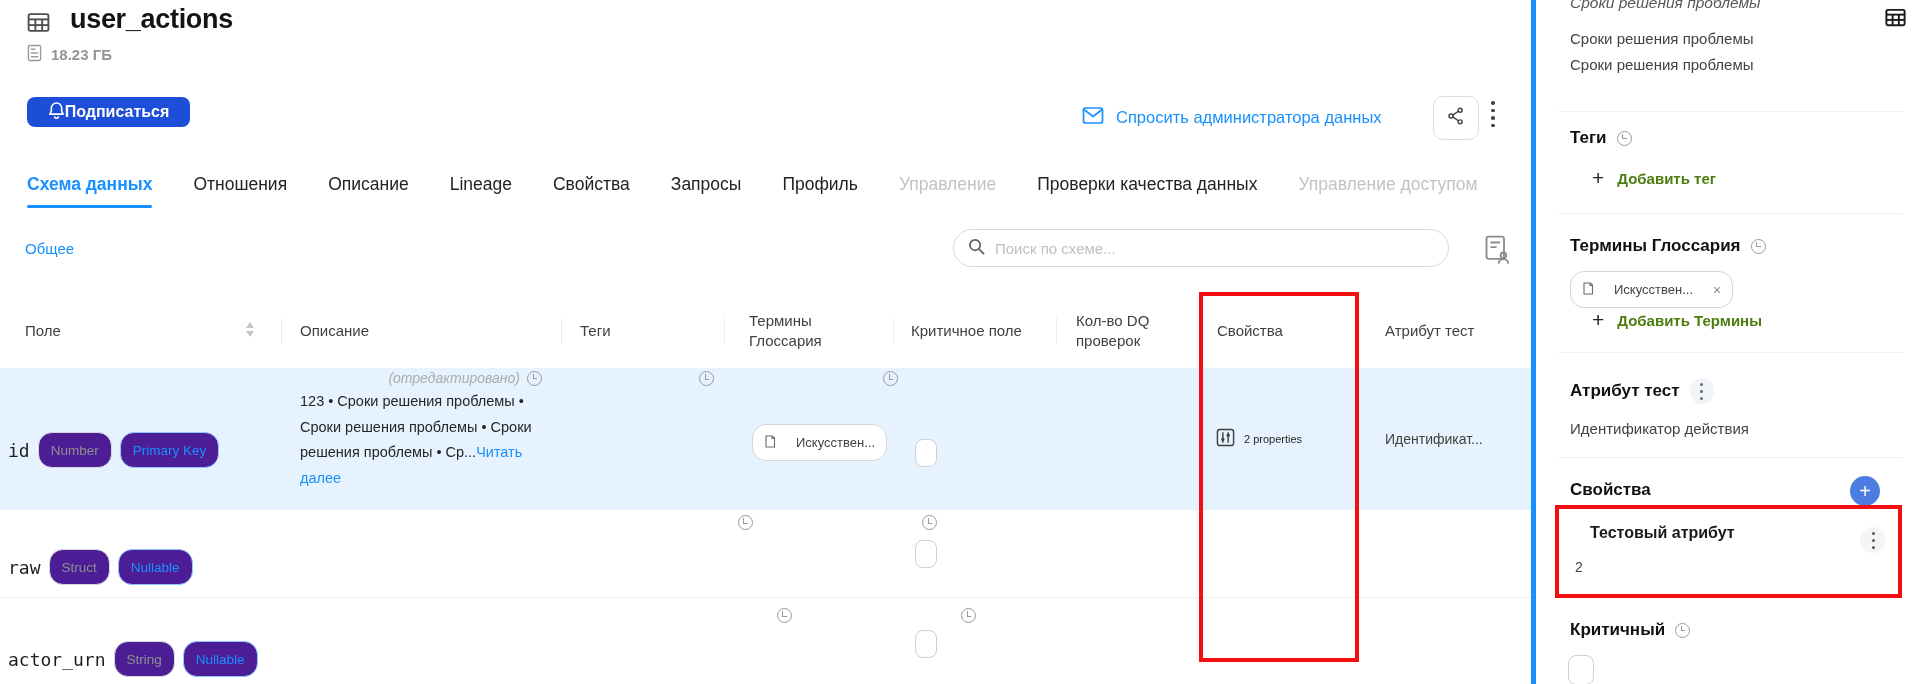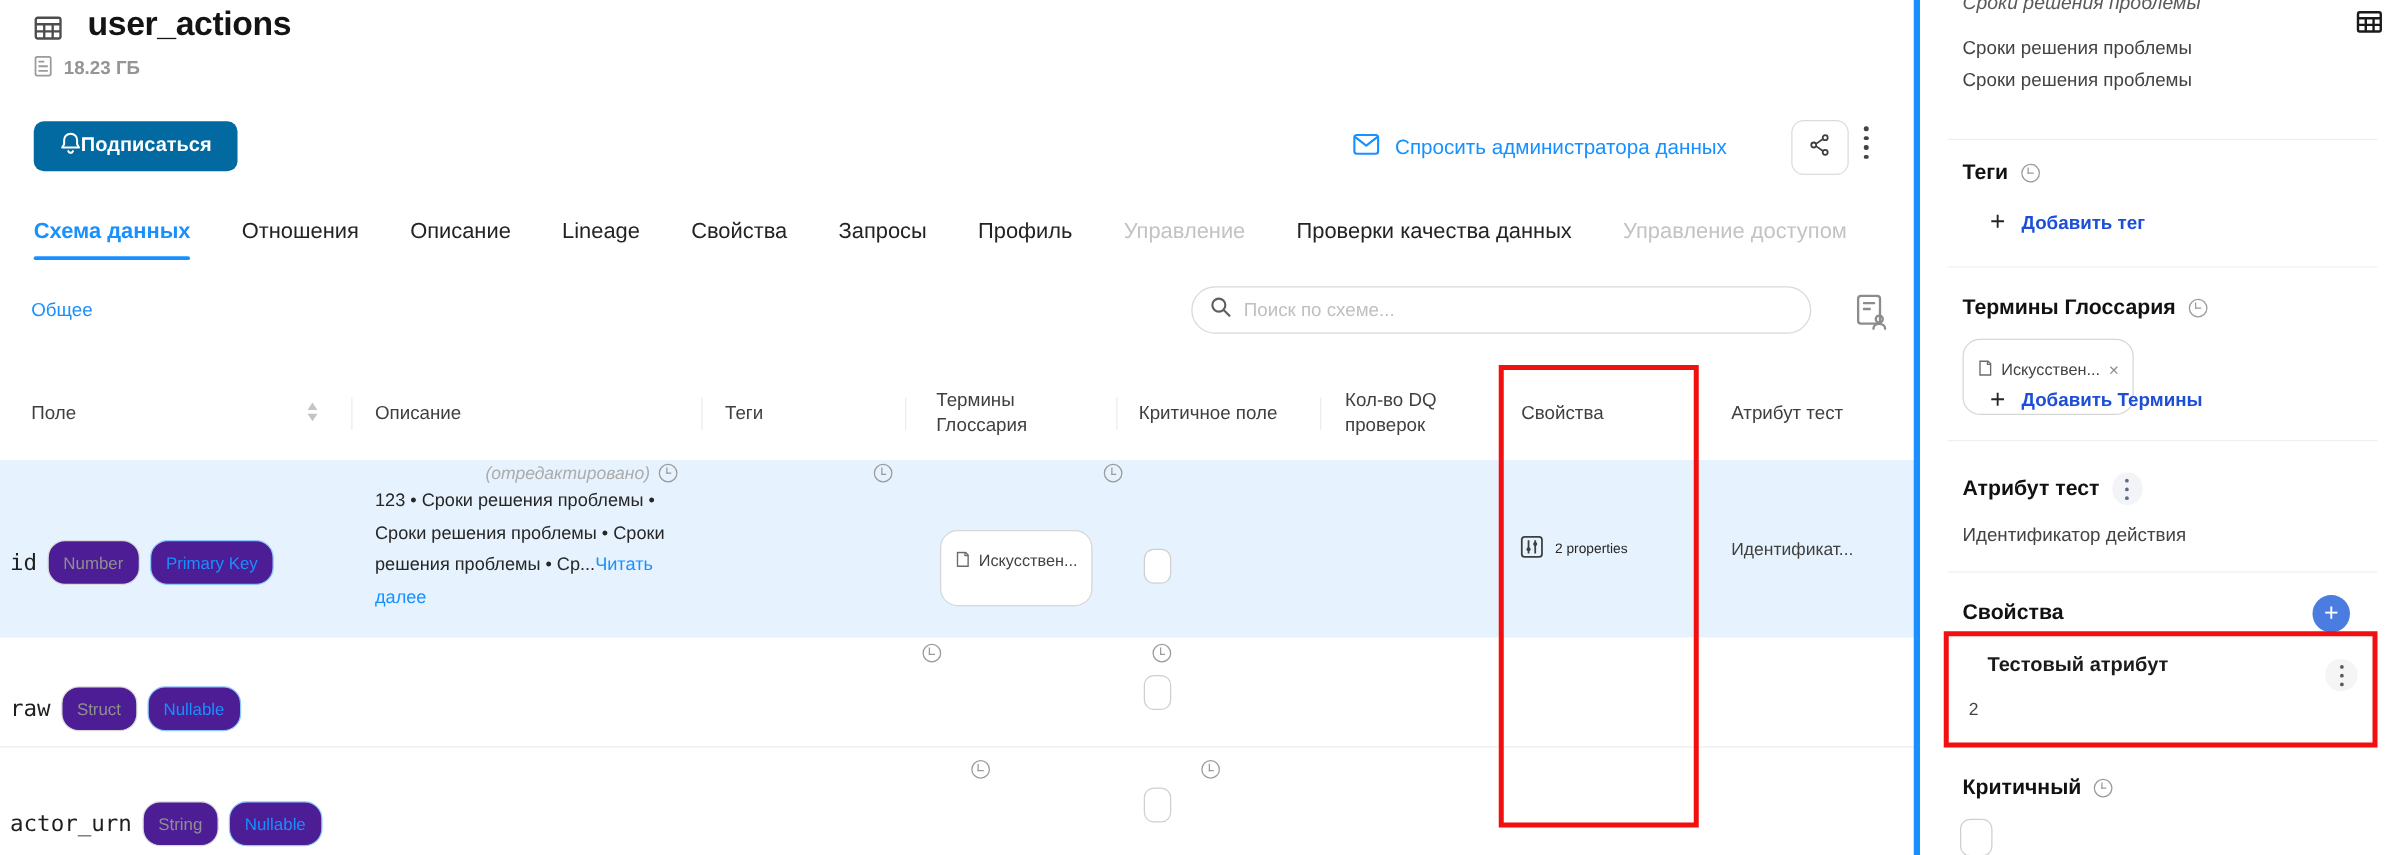--- a/index.html
+++ b/index.html
@@ -3,21 +3,21 @@
 <meta charset="utf-8">
 <style>
   html,body{margin:0;padding:0;background:#fff;}
   .screen{position:relative;width:1919px;height:684px;background:#fff;overflow:hidden;
           font-family:"Liberation Sans",sans-serif;color:#262626;}
   .abs{position:absolute;}
   
   .page-title{font-size:27px;font-weight:700;color:#141414;letter-spacing:-0.3px;}
   .size-text{font-size:15px;font-weight:700;color:#959595;}
   .subscribe{display:flex;align-items:center;justify-content:center;
-             width:163px;height:40px;border-radius:8px;background:#0369a1;color:#fff;
+             width:163px;height:30px;border-radius:8px;background:#1d4ed8;color:#fff;
              font-size:16px;font-weight:700;cursor:pointer;}
   .ask-admin{display:flex;align-items:center;gap:12px;color:#1890ff;font-size:16.5px;cursor:pointer;}
   .sq-btn{width:44px;height:42px;border:1px solid #dcdcdc;border-radius:10px;background:#fff;
           display:flex;align-items:center;justify-content:center;cursor:pointer;}
   .dots3{display:flex;flex-direction:column;gap:4px;align-items:center;cursor:pointer;}
   .dots3 span{width:3.6px;height:3.6px;border-radius:50%;background:#434343;}
   
   .tabs{position:absolute;left:27px;top:174px;display:flex;gap:41px;font-size:17.5px;
         font-weight:500;color:#232323;white-space:nowrap;}
   .tab{cursor:pointer;position:relative;padding-bottom:13px;}
@@ -37,21 +37,21 @@
       font-size:15px;color:#3f3f3f;font-weight:500;line-height:20px;}
   .hdiv{position:absolute;top:318px;width:1px;height:26px;background:#ececec;}
   .row-bg{position:absolute;left:0;width:1532px;}
   .sep{position:absolute;left:0;width:1532px;height:1px;background:#eeeeee;}
   .fieldrow{position:absolute;display:flex;align-items:center;gap:8px;}
   .fieldname{font-family:"DejaVu Sans Mono","Liberation Mono",monospace;font-size:18px;color:#1f1f1f;}
   .chip{display:inline-flex;align-items:center;height:26px;padding:4px 12px;border-radius:14px;
         font-size:13.5px;background:#4c1d95;white-space:nowrap;}
   .chip.gray{border:1px solid #d9d9d9;color:#8f8f8f;}
   .chip.blue{border:1px solid #8ec8ff;color:#1890ff;}
-  .termchip{display:inline-flex;gap:7px;height:27px;padding:16px 11px;
+  .termchip{display:inline-flex;align-items:center;gap:20px;height:27px;padding:4px 11px;
         border-radius:14px;border:1px solid #d6d6d6;background:#fff;font-size:13px;color:#434343;cursor:pointer;}
   .cbx{position:absolute;width:22px;height:28px;border:1.5px solid #cfcfcf;border-radius:8px;
         background:#fff;box-sizing:border-box;cursor:pointer;}
   .clk{display:inline-block;width:15px;height:15px;border:1.5px solid #9a9a9a;border-radius:50%;
         position:relative;box-sizing:border-box;flex:none;}
   .clk::after{content:'';position:absolute;left:4.5px;top:2px;width:3.5px;height:4.5px;
         border-left:1.4px solid #9a9a9a;border-bottom:1.4px solid #9a9a9a;}
   .edited{font-style:italic;color:#ababab;font-size:14px;}
   .desc-body{font-size:14.5px;line-height:25.5px;color:#262626;margin-top:3px;}
   .readmore{color:#1890ff;cursor:pointer;}
@@ -63,21 +63,21 @@
   .sort .up{border-bottom:6px solid #c5c5c5;}
   .sort .dn{border-top:6px solid #c5c5c5;}
   
   .vline{position:absolute;left:1531px;top:0;width:5px;height:684px;background:#1890ff;}
   .sidebar{position:absolute;left:1537px;top:0;width:382px;height:684px;background:#fff;}
   .sb-div{position:absolute;left:21px;width:344px;height:1px;background:#efefef;}
   .sb-h{font-size:17px;font-weight:700;color:#111;}
   .sb-row{position:absolute;display:flex;align-items:center;gap:10px;}
   .sb-add{position:absolute;display:flex;align-items:center;gap:13px;cursor:pointer;}
   .plus-g{font-size:21px;font-weight:400;color:#262626;line-height:20px;}
-  .sb-add span.lbl{font-size:15px;font-weight:600;color:#1d4ed8;}
+  .sb-add span.lbl{font-size:15px;font-weight:600;color:#4d7c0f;}
   .sb-text{font-size:15px;color:#434343;}
   .kebab-pill{display:flex;align-items:center;justify-content:center;width:24px;height:26px;
         border-radius:13px;background:#f2f4f7;cursor:pointer;}
   .kebab-pill .dots3 span{width:3px;height:3px;background:#5a6b8a;}
   .circle-btn{position:absolute;width:30px;height:30px;border-radius:50%;background:#4b7de0;
         color:#fff;font-size:20px;display:flex;align-items:center;justify-content:center;cursor:pointer;}
   .kebab-circle{position:absolute;width:26px;height:26px;border-radius:50%;background:#f5f5f5;
         display:flex;align-items:center;justify-content:center;cursor:pointer;}
   .kebab-circle .dots3 span{width:3px;height:3px;background:#595959;}
   .card-title{font-size:16px;font-weight:700;color:#1a1a1a;}

